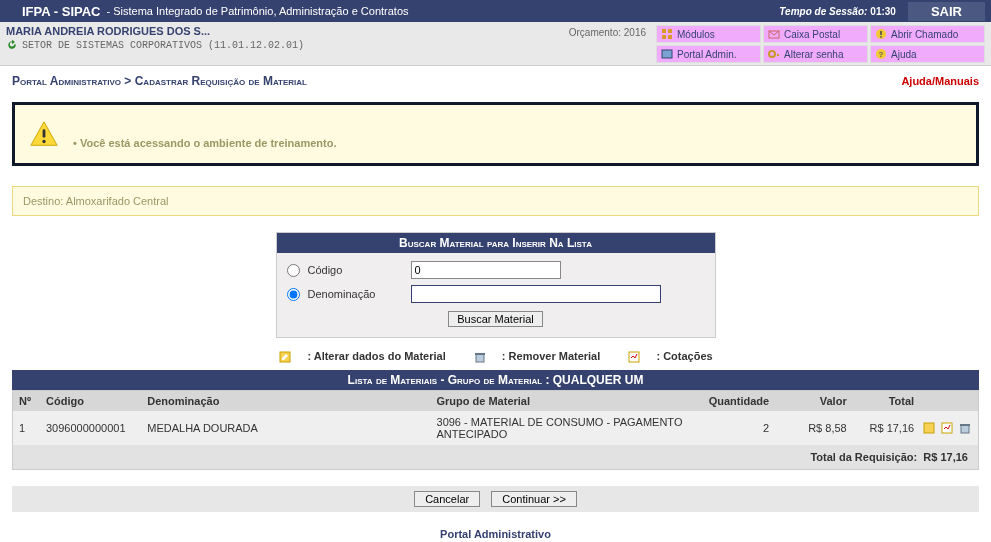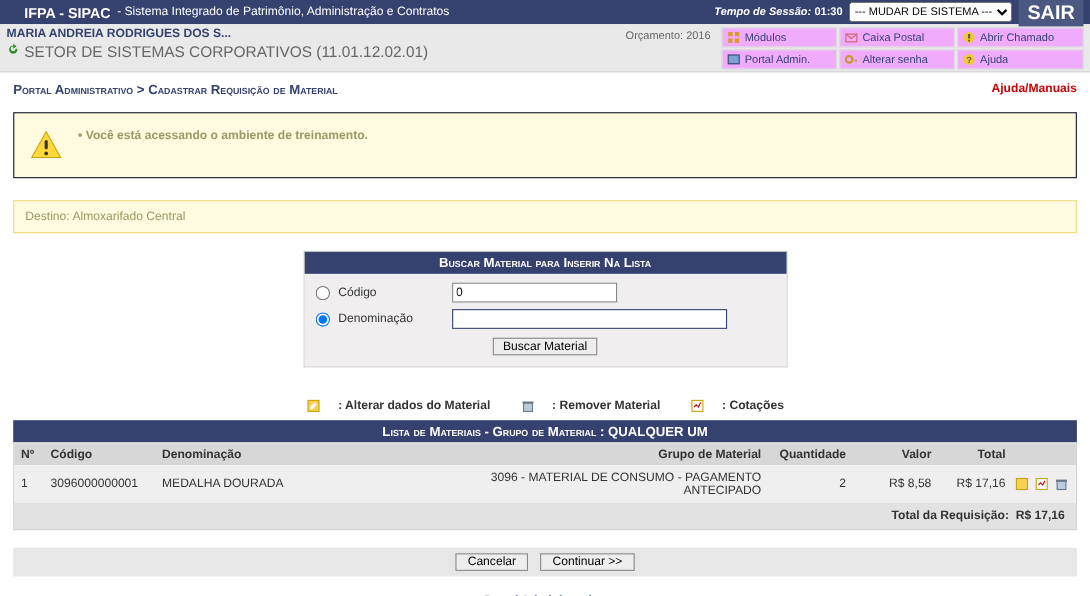--- a/index.html
+++ b/index.html
@@ -6,45 +6,45 @@
   body { font-family: Verdana, Arial, sans-serif; font-size: 11px; color: #333; background: #fff; width: 991px; }
   
   
   .topbar { background: #35426f; color: #fff; display: flex; align-items: center; height: 22px; padding: 0 6px; font-weight: bold; }
   .topbar .sys { font-size: 13px; margin-left: 16px; }
   .topbar .sub { font-weight: normal; font-size: 11px; margin-left: 6px; }
   .topbar .spacer { flex: 1; }
   .topbar .sesslbl { font-weight: bold; font-style: italic; font-size: 10px; margin-right: 3px; text-align: center; }
   .topbar .sesstime { font-weight: bold; font-size: 10px; margin-right: 6px; }
   .topbar select { font-size: 10px; height: 18px; }
-  .topbar .sair { background: #4a5882; padding: 2px 8px; margin-left: 6px; font-size: 18px; font-weight: bold; cursor: pointer; }
+  .topbar .sair { background: #4a5882; padding: 2px 23px; margin-left: 6px; font-size: 13px; font-weight: bold; cursor: pointer; }
   
   
   .userhead { background: #e9e9e9; border-bottom: 1px solid #ccc; display: flex; padding: 3px 6px 2px 6px; }
   .userhead .left { flex: 1; }
   .userhead .username { color: #35426f; font-weight: bold; font-size: 11px; }
-  .userhead .unit { color: #666; font-size: 14px; display: flex; align-items: flex-start; gap: 4px; margin-top: 2px; }
+  .userhead .unit { color: #666; font-size: 10px; display: flex; align-items: flex-end; gap: 4px; margin-top: 2px; font-family: Liberation Mono, monospace; }
   .userhead .orc { color: #666; font-size: 10px; margin-right: 10px; align-self: flex-start; padding-top: 2px; }
   .linkgrid { display: grid; grid-template-columns: 105px 105px 115px; gap: 2px; }
   .linkgrid .cell { background: #f0abfc; border: 1px solid #ddd; padding: 2px 4px; display: flex; align-items: center; gap: 4px; font-size: 10px; color: #35426f; cursor: pointer; }
   .linkgrid .cell svg { flex-shrink: 0; }
   
   
   .crumb { padding: 8px 12px; display: flex; align-items: center; background: #fff; }
   .crumb .path { color: #35426f; font-weight: bold; font-variant: small-caps; font-size: 12px; }
   .crumb .spacer { flex: 1; }
   .crumb .help { color: #c00; font-weight: bold; font-size: 11px; cursor: pointer; }
   
   
-  .msgbox { background: #fffbe0; border: 1px solid #0f172a; margin: 6px 12px; padding: 14px 14px; display: flex; align-items: flex-start; gap: 14px; }
+  .msgbox { background: #fffbe0; border: 3px solid #0f172a; margin: 6px 12px; padding: 14px 14px; display: flex; align-items: flex-end; gap: 14px; }
   .msgbox .txt { color: #996; font-weight: bold; font-size: 11px; }
   .destbox { background: #fffbe0; border: 1px solid #ecd97e; margin: 20px 12px 16px 12px; padding: 8px 10px; color: #996; font-size: 11px; }
   
   
-  .panel { width: 440px; margin: 8px auto 18px auto; border: 1px solid #ccc; }
+  .panel { width: 440px; margin: 8px auto 2px auto; border: 1px solid #ccc; }
   .panel .ptitle, .listtitle { background: #35426f; color: #fff; text-align: center; font-weight: bold; font-variant: small-caps; padding: 3px 0; font-size: 12px; }
   .panel .pbody { background: #f0eeee; padding: 8px 10px; }
   .panel .row { display: flex; align-items: center; gap: 8px; margin-bottom: 6px; }
   .panel .row label { width: 95px; color: #333; font-size: 11px; }
   .panel .row input[type=text] { border: 1px solid #888; height: 18px; padding: 0 3px; font-size: 11px; }
   .panel .row input[type=radio] { margin: 0; }
   .panel .btnrow { text-align: center; padding: 2px 0 2px 0; }
   .panel .btnrow button, .actbtn { font-size: 11px; padding: 1px 8px; border: 1px solid #888; background: #eee; cursor: pointer; }
   
   
@@ -52,21 +52,21 @@
   .legend span { margin: 0 6px; }
   
   
   .listwrap { margin: 0 12px; border-radius: 32px; }
   .listgrid { border: 1px solid #ccc; }
   .listgrid .hdr { background: #d7d7d7; display: flex; font-weight: bold; font-size: 11px; padding: 4px 6px; }
   .listgrid .row { display: flex; padding: 5px 6px; font-size: 11px; background: #efefef; align-items: center; }
   .c-n { width: 28px; }
   .c-cod { width: 105px; }
   .c-den { width: 300px; }
-  .c-grp { width: 265px; text-align: right; }
+  .c-grp { width: 265px; }
   .c-qtd { width: 90px; text-align: right; padding-right: 10px; }
   .c-val { width: 70px; text-align: right; }
   .c-tot { width: 70px; text-align: right; }
   .c-act { width: 60px; display: flex; gap: 4px; justify-content: flex-end; align-items: center; }
   .totalrow { background: #e2e2e2; text-align: right; padding: 6px 10px; font-weight: bold; font-size: 11px; }
   
   
   .bottombtns { background: #e7e7e7; margin: 16px 12px 0 12px; padding: 5px 0; text-align: center; }
   .bottombtns button { font-size: 11px; padding: 1px 10px; border: 1px solid #888; background: #eee; cursor: pointer; margin: 0 4px; }
   
@@ -77,23 +77,20 @@
 </style>
 </head>
 <body>
 
 <div class="topbar">
   <span class="sys">IFPA - SIPAC</span>
   <span class="sub">- Sistema Integrado de Patrimônio, Administração e Contratos</span>
   <span class="spacer"></span>
   <span class="sesslbl">Tempo de Sessão:</span>
   <span class="sesstime">01:30</span>
-  <select>
-    <option>--- MUDAR DE SISTEMA ---</option>
-  </select>
   <span class="sair">SAIR</span>
 </div>
 
 <div class="userhead">
   <div class="left">
     <div class="username">MARIA ANDREIA RODRIGUES DOS S...</div>
     <div class="unit">
       <span class="ic">
         <svg width="12" height="12" viewBox="0 0 16 16">
             <path d="M8 3a5 5 0 1 0 4.9 4H11a3 3 0 1 1-3-3V1l4 3-4 3V5a3 3 0 0 0 0 0z" fill="#2a8a2a"></path>

